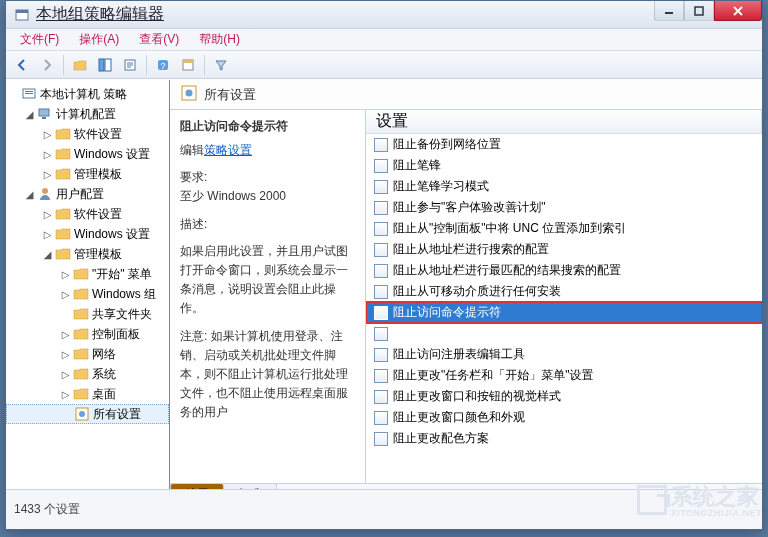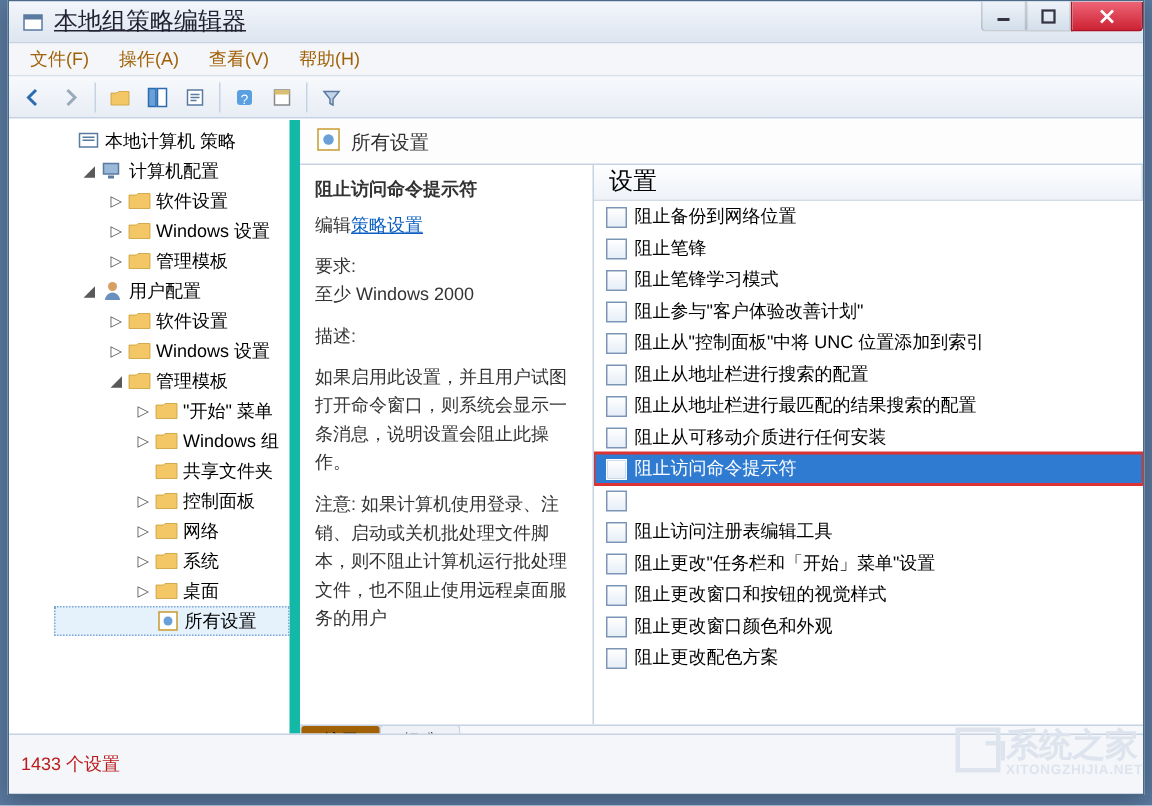--- a/index.html
+++ b/index.html
@@ -9,30 +9,30 @@
 
 .titlebar { height: 28px; background: linear-gradient(#f3f6fb, #dde5f0); display: flex; align-items: center; padding: 0 0 0 8px; border-bottom: 1px solid #c7d3e3; }
 .titlebar .icon { width: 16px; height: 16px; margin-right: 6px; }
 .titlebar .title { font-size: 16px; color: #223; flex: 1; text-decoration: underline; }
 .wincontrols { display: flex; height: 20px; margin-top: -7px; }
 .wbtn { width: 30px; height: 20px; display: flex; align-items: center; justify-content: center; border: 1px solid rgba(0,0,0,0.15); border-top: none; font-size: 11px; background: linear-gradient(#eef3f9,#d3dfeb); cursor: pointer; }
 .wbtn.close { width: 48px; background: linear-gradient(#e67, #c23); color: #fff; border-color:#a12; }
 .wbtn.min { border-bottom-left-radius:3px;}
 .wbtn.close { border-bottom-right-radius:3px;}
 
-.menubar { height: 22px; display: flex; align-items: center; padding: 0 4px; font-size: 12px; color: #a16207; background: #f4f6fa; border-bottom: 1px solid #d6dfec; }
+.menubar { height: 22px; display: flex; align-items: center; padding: 0 4px; font-size: 12px; color: #be185d; background: #f4f6fa; border-bottom: 1px solid #d6dfec; }
 .menubar span { padding: 2px 10px; cursor: pointer; }
 
 .toolbar { height: 28px; background: linear-gradient(#f7f9fc,#e8edf5); border-bottom: 1px solid #c7d3e3; display: flex; align-items: center; padding: 0 4px; gap: 1px; }
 .tbtn { width: 24px; height: 22px; display:flex; align-items:center; justify-content:center; border:1px solid transparent; border-radius:2px; cursor:pointer; }
 .tsep { width:1px; height:20px; background:#c7d3e3; margin:0 3px; }
 
 .mainarea { position: absolute; top: 79px; bottom: 24px; left:0; right:0; display:flex; }
 
-.treepanel { width: 164px; border-right: 7px solid #14b8a6; overflow: auto; font-size: 12px; padding: 4px 0 4px 0; position:relative;margin-left:30px; }
+.treepanel { width: 164px; border-right: 1px solid #14b8a6; overflow: auto; font-size: 12px; padding: 4px 0 4px 0; position:relative; }
 .treepanel::-webkit-scrollbar, .list::-webkit-scrollbar, .desc-body::-webkit-scrollbar { width:17px; height:17px; }
 .treepanel::-webkit-scrollbar-thumb, .list::-webkit-scrollbar-thumb, .desc-body::-webkit-scrollbar-thumb { background:#c7ccd1; border:1px solid #a0a5aa; }
 .treepanel::-webkit-scrollbar-track, .list::-webkit-scrollbar-track, .desc-body::-webkit-scrollbar-track { background:#f0f0f0; }
 .tn { display:flex; align-items:center; height:20px; padding-left:4px; white-space:nowrap; cursor:pointer; }
 .tn .tw { width:11px; text-align:center; color:#595959; font-size:10px; margin-right:2px; }
 .tn .ticon { width:16px; height:16px; margin-right:3px; display:inline-flex; align-items:center; justify-content:center; }
 .tn.sel { background:#e5f1fb; border:1px dotted #7aa7d7; }
 .depth0 { padding-left: 2px; }
 .depth1 { padding-left: 18px; }
 .depth2 { padding-left: 36px; }
@@ -54,21 +54,21 @@
 .lrow { display:flex; align-items:center; height:21px; padding-left:8px; white-space:nowrap; cursor:pointer; }
 .lrow.sel { background:#2f7bd1; color:#fff; }
 .lrow.marked { outline: 2px solid #d33; outline-offset:-1px; }
 .lrow .licon { width:14px; height:14px; margin-right:5px; border:1px solid #7a95b5; background: linear-gradient(#fff,#e6eef7); display:inline-block; }
 .lrow.sel .licon { border-color:#fff; }
 
 .tabsbar { height:22px; border-top:1px solid #c7d3e3; display:flex; align-items:flex-end; font-size:12px; background:#f6f8fb; }
 .tabsbar .tab { padding:2px 14px; border:1px solid #c7d3e3; border-bottom:none; margin-right:-1px; background:#a16207; cursor:pointer; border-top-left-radius:3px; border-top-right-radius:3px; }
 .tabsbar .tab.inactive { background:#eef2f7; }
 
-.statusbar { position:absolute; bottom:0; left:0; right:0; height:40px; border-top:1px solid #c7d3e3; background:#f4f6fa; font-size:12px; display:flex; align-items:center; padding:16px 8px; color:#b91c1c; }
+.statusbar { position:absolute; bottom:0; left:0; right:0; height:40px; border-top:1px solid #c7d3e3; background:#f4f6fa; font-size:12px; display:flex; align-items:center; padding:16px 8px; color:#404040; }
 
 .watermark { position:absolute; right:6px; bottom:19px; color:#dde4ed; font-size:22px; font-weight:bold; pointer-events:none; display:flex; align-items:center; gap:4px; }
 .watermark .wlogo { width:30px; height:30px; border:3px solid #dde4ed; position:relative; }
 .watermark .wlogo::after{content:"";position:absolute;right:-6px;top:6px;width:10px;height:10px;border-top:3px solid #dde4ed;border-right:3px solid #dde4ed;}
 .watermark .wsub { font-size:9px; display:block; color:#dde4ed; margin-top:-4px; letter-spacing:0.5px; }
 
 
 .i-folder { fill:#f3c766; stroke:#c79a2f; stroke-width:0.5; }
 </style>
 </head>

